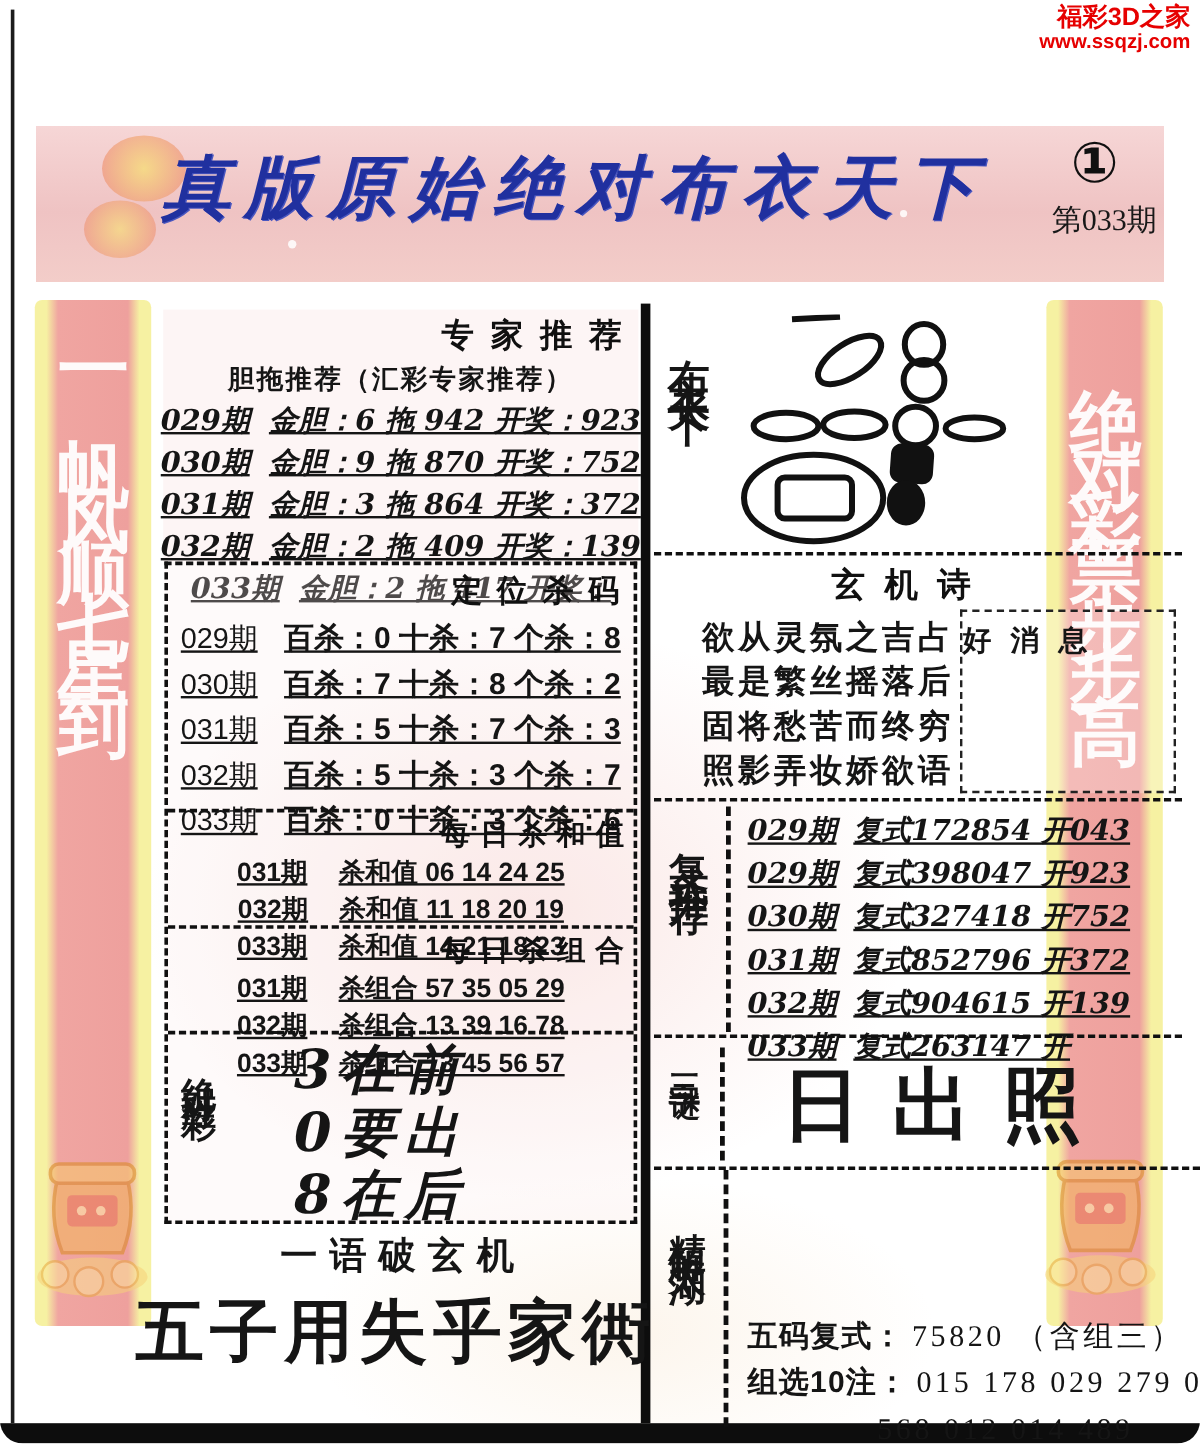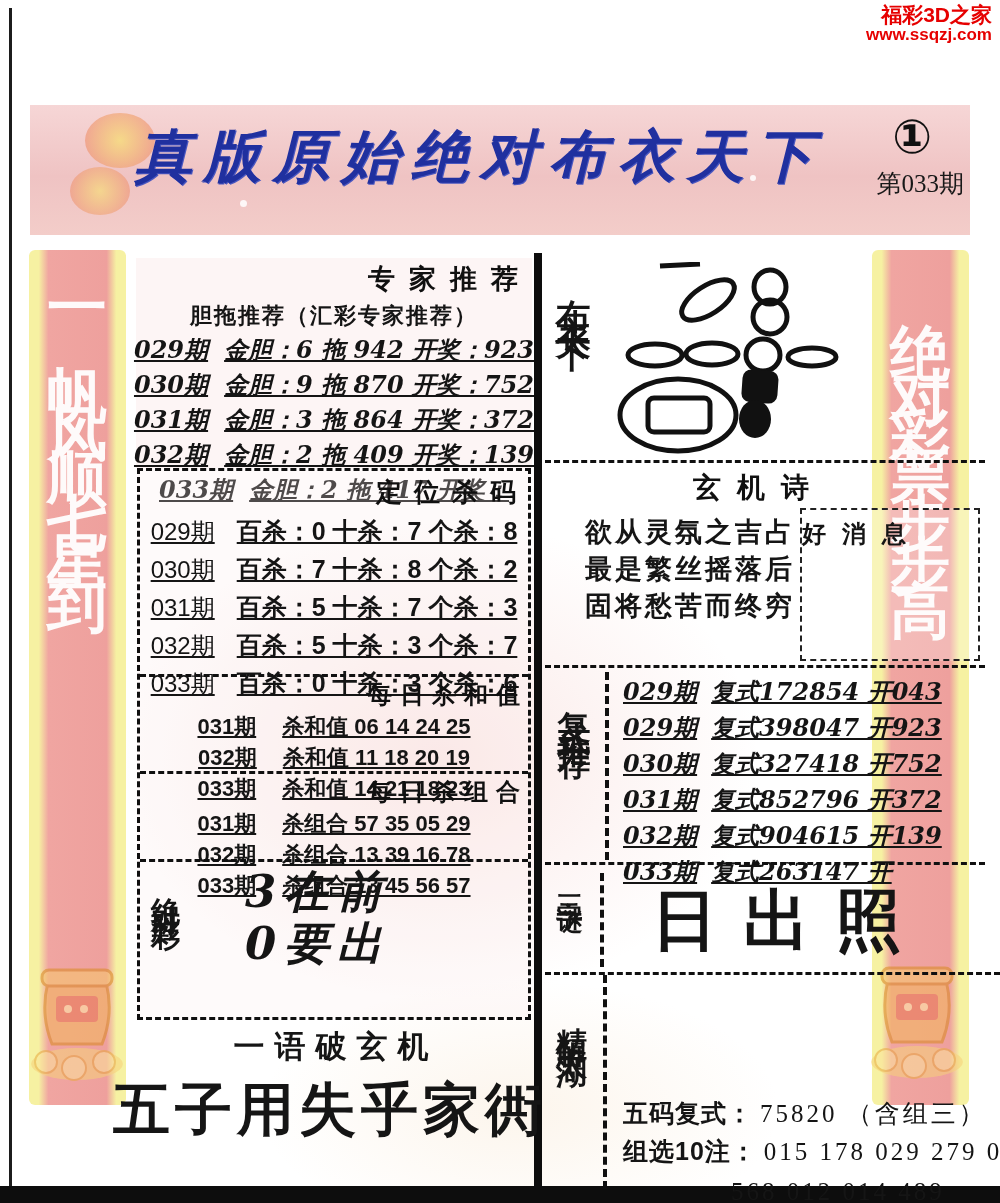--- a/index.html
+++ b/index.html
@@ -1,17 +1,17 @@
 <!DOCTYPE html>
 <html><head>
 <meta charset="utf-8">
 <style>
   html,body{margin:0;padding:0;background:#ffffff;}
   #page{position:relative;width:1000px;height:1203px;background:#ffffff;overflow:hidden;
-        font-family:"Liberation Sans",sans-serif;color:#151515;}
+        font-family:"Liberation Sans",sans-serif;color:#151515;border-radius:19px;}
 
   
   .left-edge-line{position:absolute;left:9px;top:8px;width:3px;height:1178px;background:#1c1c1c;}
   .center-divider{position:absolute;left:534px;top:253px;width:8px;height:933px;background:#0d0d0d;}
   .bottom-bar{position:absolute;left:0;top:1186px;width:1000px;height:17px;background:#0d0d0d;}
 
   
   .site{position:absolute;right:8px;top:4px;text-align:right;line-height:1.05;}
   .site .name{font-size:21px;font-weight:bold;color:#e60000;}
   .site .url{font-size:17px;font-weight:bold;color:#e60000;}
@@ -268,20 +268,21 @@
         <span>033期</span>
         <span>杀组合 13 45 56 57</span>
       </div>
     </div>
 
     <div class="seg seg-win">
       <div class="win-label">绝对胜彩</div>
       <div class="win-lines">
         <div>3在前</div>
         <div>0要出</div>
+        <div>8在后</div>
       </div>
     </div>
   </div>
 
   <div class="riddle-title">一语破玄机</div>
   <div class="riddle-text">五子用失乎家衖</div>
 
   <div class="buyi-label">布衣天下</div>
 
   <div class="sketch-box">
@@ -304,20 +305,21 @@
       </g>
     </svg>
   </div>
 
   <div class="poem">
     <div class="sec-title">玄机诗</div>
     <div class="poem-lines">
       <div>欲从灵氛之吉占</div>
       <div>最是繁丝摇落后</div>
       <div>固将愁苦而终穷</div>
+      <div>照影弄妆娇欲语</div>
     </div>
   </div>
 
   <div class="goodnews">
     <div class="label">好消息</div>
   </div>
 
   <div class="fushi">
     <div class="fushi-label">复式推荐</div>
     <div class="fushi-rows">

